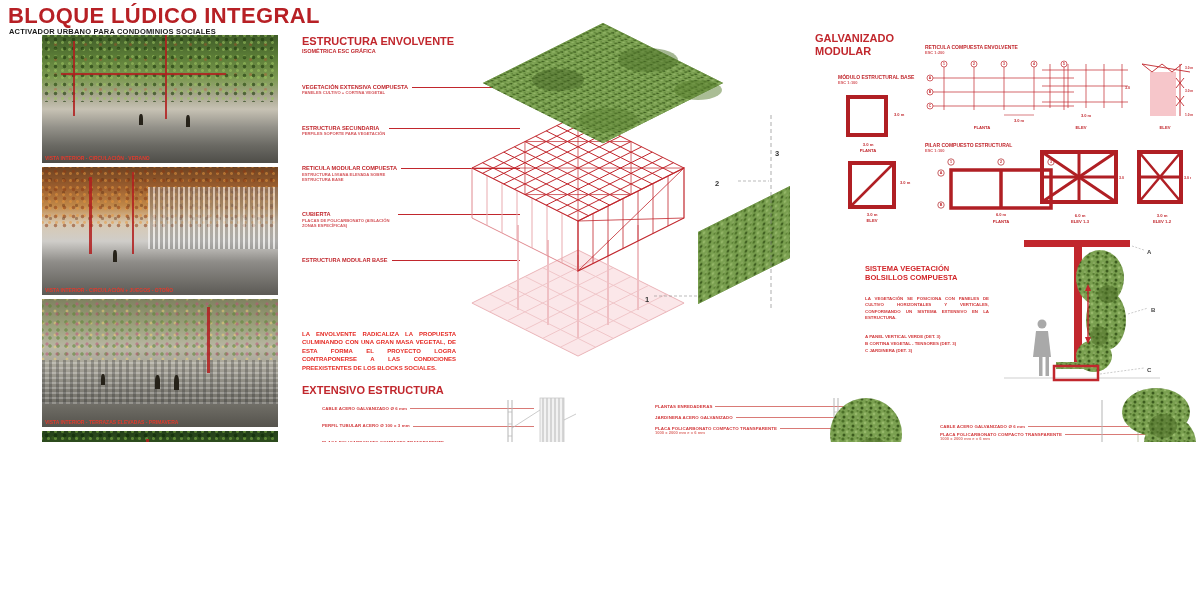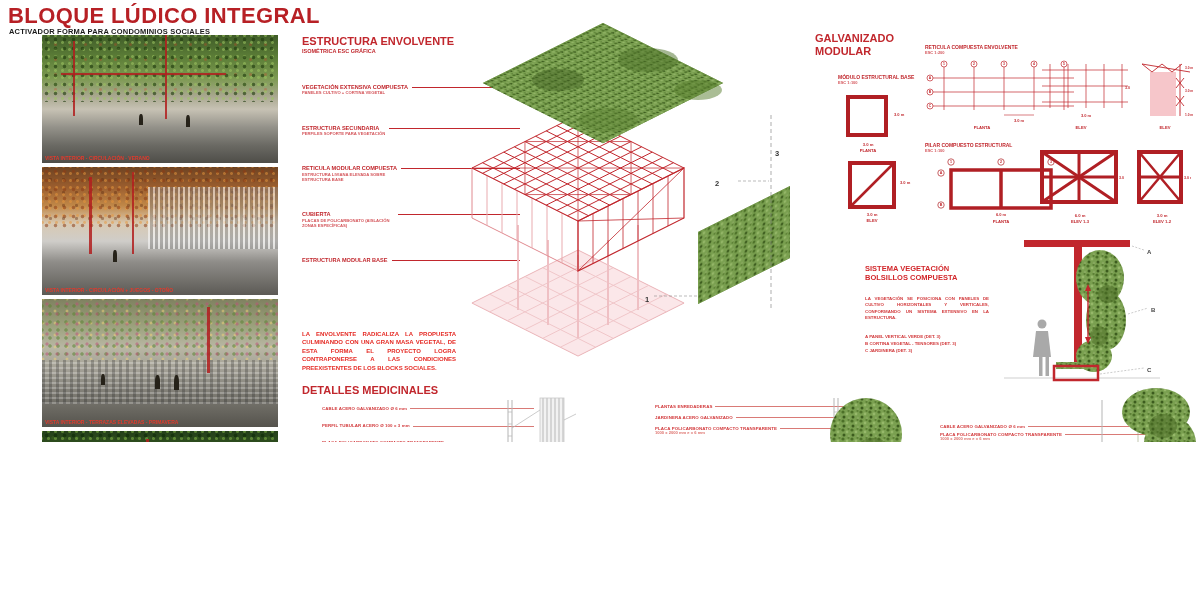--- a/index.html
+++ b/index.html
@@ -88,21 +88,21 @@
     <pattern id="hatchv" width="4" height="6" patternUnits="userSpaceOnUse">
       <rect width="4" height="6" fill="#f2f2f2"></rect>
       <line x1="1" y1="0" x2="1" y2="6" stroke="#9c9c9c" stroke-width="0.7"></line>
     </pattern>
   </defs>
 </svg>
 
 <div id="board">
 
   <div class="abs hdr" style="left:8px;top:3px">BLOQUE LÚDICO INTEGRAL</div>
-  <div class="abs hdrsub" style="left:9px;top:27px">ACTIVADOR FORMA PARA CONDOMINIOS SOCIALES</div>
+  <div class="abs hdrsub" style="left:9px;top:27px">ACTIVADOR URBANO PARA CONDOMINIOS SOCIALES</div>
 
   <figure class="photo ph1" style="top:35px;height:128px">
     <i class="rb a"></i>
       <i class="rb b"></i>
       <i class="rb c"></i>
     <i class="fg f1"></i>
       <i class="fg f2"></i>
     <figcaption>VISTA INTERIOR - CIRCULACIÓN - VERANO</figcaption>
   </figure>
   <figure class="photo ph2" style="top:167px;height:128px">
@@ -388,21 +388,21 @@
       <path d="M92 56 l-3 7 h6 z M92 116 l-3 -7 h6 z" fill="#c1272d"></path>
     </g>
     <path d="M136 18L148 22M132 86L152 80M104 146L148 140" stroke="#999" stroke-width="0.5" stroke-dasharray="2,1.5" fill="none"></path>
     <g font-size="6" fill="#444">
       <text x="151" y="26">A</text>
       <text x="155" y="84">B</text>
       <text x="151" y="144">C</text>
     </g>
   </svg>
 
-  <div class="abs h2" style="left:302px;top:384px">DETALLES MEDICINALES</div>
+  <div class="abs h2" style="left:302px;top:384px">EXTENSIVO ESTRUCTURA</div>
 
   <div class="abs" id="d1labs" style="left:322px;top:406px;width:212px">
 
       <div class="lab">
         <div class="labt">
           <span class="t">CABLE ACERO GALVANIZADO Ø 6 mm</span>
 
         </div>
         <i class="lead"></i>
       </div>

